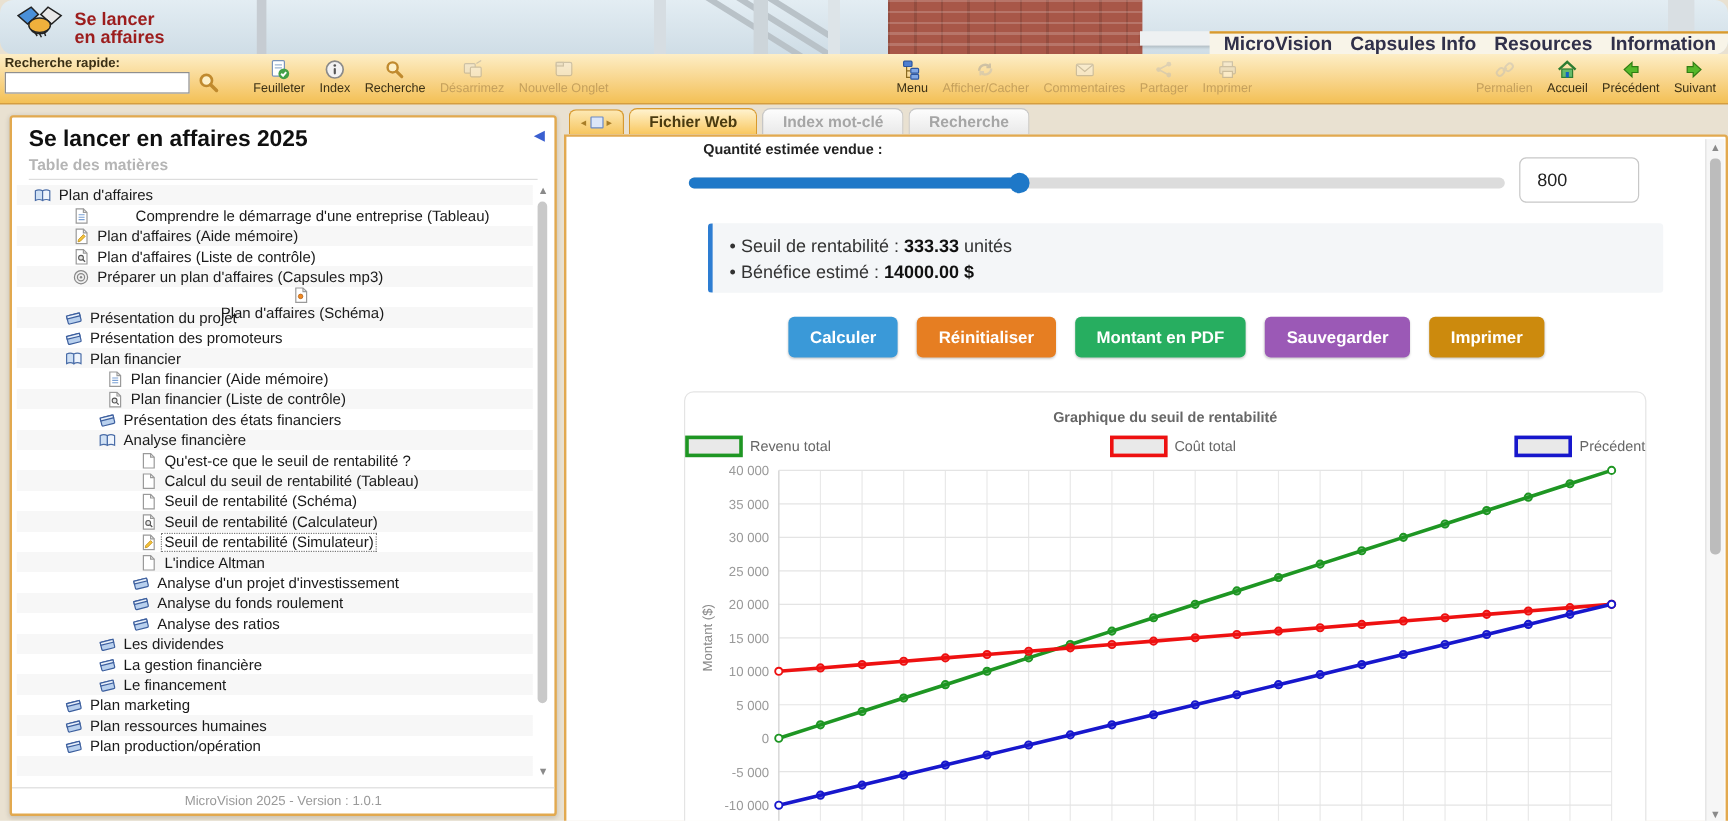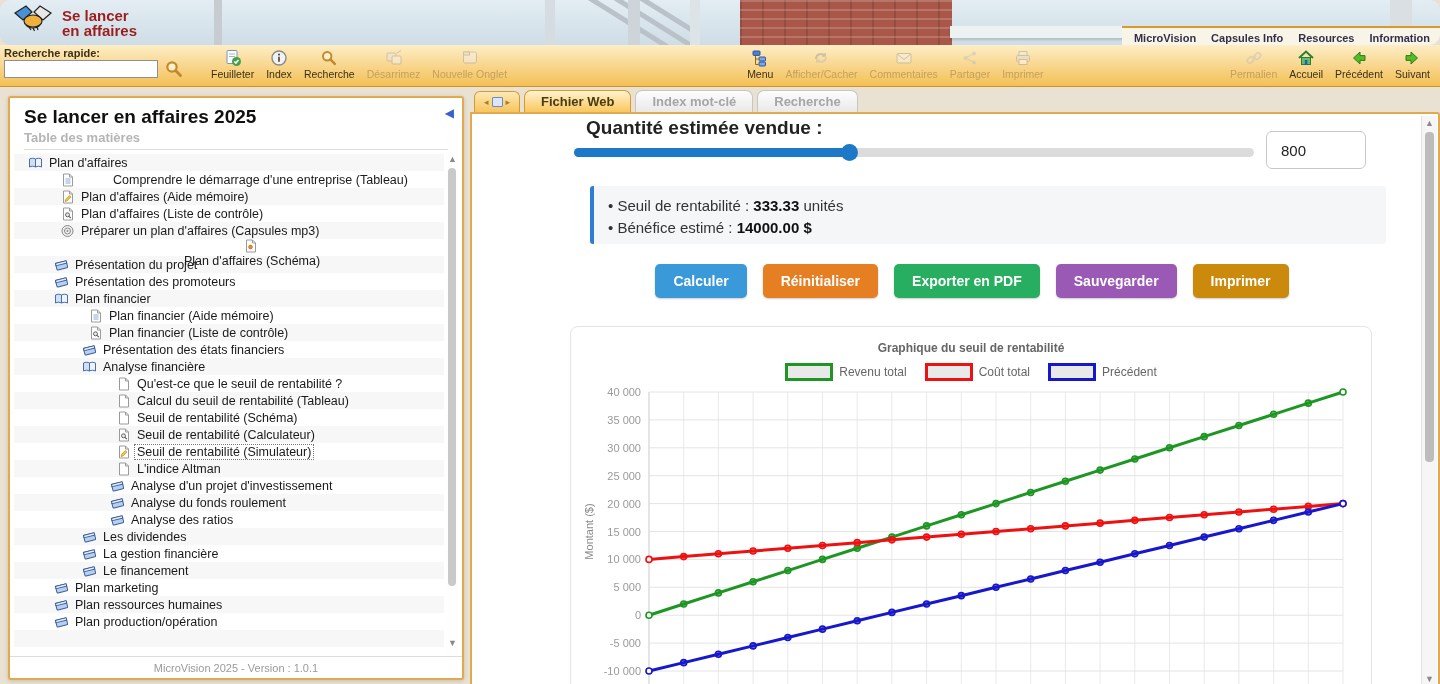--- a/index.html
+++ b/index.html
@@ -13,21 +13,21 @@
          background:#a85748;
          background-image:repeating-linear-gradient(180deg,rgba(255,255,255,.18) 0 2px,transparent 2px 9px),
                           repeating-linear-gradient(90deg,rgba(0,0,0,.12) 0 2px,transparent 2px 22px);}
   .rail{position:absolute;background:#b9c2c8;transform:rotate(32deg);}
   .whiterail{position:absolute;left:950px;top:26px;width:420px;height:12px;background:#eef1f2;box-shadow:0 2px 2px rgba(0,0,0,.15);}
   .logo{position:absolute;left:12px;top:3px;display:flex;align-items:center;gap:8px;}
   .logo-text{font-weight:bold;font-size:15px;line-height:15px;color:#9c1d1d;}
   
   .menustrip{position:absolute;right:0;top:26px;height:19px;padding:0 10px 0 12px;
              background:#f8f4e8;border-top:2px solid #d89a2e;display:flex;align-items:center;gap:15px;}
-  .menustrip span{font-weight:bold;font-size:11px;color:#30304a;cursor:default;}
+  .menustrip span{font-weight:bold;font-size:16px;color:#30304a;cursor:default;}
   
   .toolbar{position:absolute;left:0;top:45px;width:1440px;height:41px;
            background:linear-gradient(180deg,#fdeec6,#f8d489 55%,#f3c055);
            border-bottom:1px solid #cf9025;display:flex;align-items:flex-start;padding:0;}
   .searchbox{margin:2px 0 0 4px;width:185px;}
   .searchbox .slabel{font-size:11px;font-weight:bold;color:#3b3015;}
   .searchrow{display:flex;align-items:center;gap:6px;}
   .searchrow input{width:146px;height:16px;border:1px solid #8f8f8f;background:#fff;font-size:12px;padding:0 3px;}
   .sicon{width:20px;height:20px;}
   .tgroup{display:flex;align-items:flex-start;margin-top:3px;}
@@ -67,37 +67,37 @@
   .tab{height:21px;padding:0 16px;border:1px solid #d89a2e;border-bottom:none;border-radius:7px 7px 0 0;
        display:flex;align-items:center;font-size:13px;font-weight:bold;cursor:pointer;}
   .tab.active{background:linear-gradient(180deg,#fff3cf,#f9c75e);color:#4a3b10;}
   .tab.inactive{background:linear-gradient(180deg,#fdfdfd,#e9e9e9);border-color:#c6c6c6;color:#a6a6a6;}
   
   .panel{position:absolute;left:470px;top:112px;width:966px;height:574px;background:#fff;
          border:2px solid #e2a94f;border-radius:0 3px 3px 3px;}
   .pscroll{position:absolute;right:1px;top:2px;bottom:2px;width:15px;background:#f6f6f6;border-left:1px solid #e2e2e2;}
   .pscroll .thumb{left:3px;width:9px;background:#bcbcbc;}
   .cwrap{position:absolute;left:0;top:0;right:17px;bottom:0;}
-  .qlabel{position:absolute;left:114px;top:3px;font-size:19px;font-weight:bold;color:#222;}
+  .qlabel{position:absolute;left:114px;top:3px;font-size:12px;font-weight:bold;color:#222;}
   .slider{position:absolute;left:102px;top:34px;width:680px;height:9px;background:#dcdcdc;border-radius:5px;}
   .slider-fill{position:absolute;left:0;top:0;height:9px;background:#1e78c8;border-radius:5px 0 0 5px;}
   .slider-thumb{position:absolute;top:-4.5px;width:17px;height:17px;border-radius:50%;background:#1e78c8;margin-left:-9px;cursor:pointer;}
   .qval{position:absolute;left:794px;top:17px;width:100px;height:38px;border:1px solid #c8c8c8;border-radius:6px;
         font-size:15px;color:#222;padding:0 0 0 14px;box-sizing:border-box;font-family:"Liberation Sans",sans-serif;}
   .results{position:absolute;left:118px;top:72px;width:796px;height:58px;background:#f4f6f8;
            border-left:4px solid #2d7dd2;border-radius:3px;box-sizing:border-box;padding:9px 14px;}
   .rline{font-size:15px;color:#333;line-height:1.45;}
   .rline b{color:#111;}
   .actions{position:absolute;left:102px;top:150px;width:796px;display:flex;justify-content:center;gap:16px;}
   .abtn{border:none;border-radius:5px;color:#fff;font-weight:bold;font-size:14px;padding:9px 18px;
         cursor:pointer;font-family:"Liberation Sans",sans-serif;box-shadow:0 1px 2px rgba(0,0,0,.2);}
   .chartcard{position:absolute;left:98px;top:212px;width:802px;height:480px;border:1px solid #e4e4e4;
              border-radius:8px;background:#fff;box-sizing:border-box;}
   .ctitle{text-align:center;font-size:12px;font-weight:bold;color:#666;margin-top:14px;}
-  .legend{display:flex;justify-content:center;gap:18px;margin-top:8px;}
+  .legend{display:flex;justify-content:space-between;margin-top:8px;}
   .litem{display:flex;align-items:center;gap:6px;cursor:pointer;}
   .lswatch{width:42px;height:12px;background:#e9e9e9;border:3px solid #000;box-sizing:content-box;}
   .llabel{font-size:12px;color:#666;}
   .plot{position:absolute;left:8px;top:56px;}
 </style>
 </head>
 <body>
 
 <div class="banner">
   <div class="photo-bar rail" style="left:560px;top:-8px;width:150px;height:5px;"></div>
@@ -535,21 +535,21 @@
       <div class="slider-thumb" id="slider-thumb" style="left: 40.6%;"></div>
     </div>
     <input class="qval" value="800" style="">
     <div class="results" id="results">
         <div class="rline"><span>• Seuil de rentabilité : </span><b>333.33</b><span> unités</span></div>
         <div class="rline"><span>• Bénéfice estimé : </span><b>14000.00 $</b><span></span></div>
       </div>
     <div class="actions" id="actions">
         <button class="abtn" style="background: rgb(58, 153, 216);">Calculer</button>
         <button class="abtn" style="background: rgb(230, 126, 34);">Réinitialiser</button>
-        <button class="abtn" style="background: rgb(39, 174, 96);">Exporter en PDF</button>
+        <button class="abtn" style="background: rgb(39, 174, 96);">Montant en PDF</button>
         <button class="abtn" style="background: rgb(155, 89, 182);">Sauvegarder</button>
         <button class="abtn" style="background: rgb(204, 138, 13);">Imprimer</button>
       </div>
     <div class="chartcard">
       <div class="ctitle">Graphique du seuil de rentabilité</div>
       <div class="legend" id="legend">
           <div class="litem">
             <span class="lswatch" style="border-color: rgb(30, 150, 35);"></span>
             <span class="llabel">Revenu total</span>
           </div>

